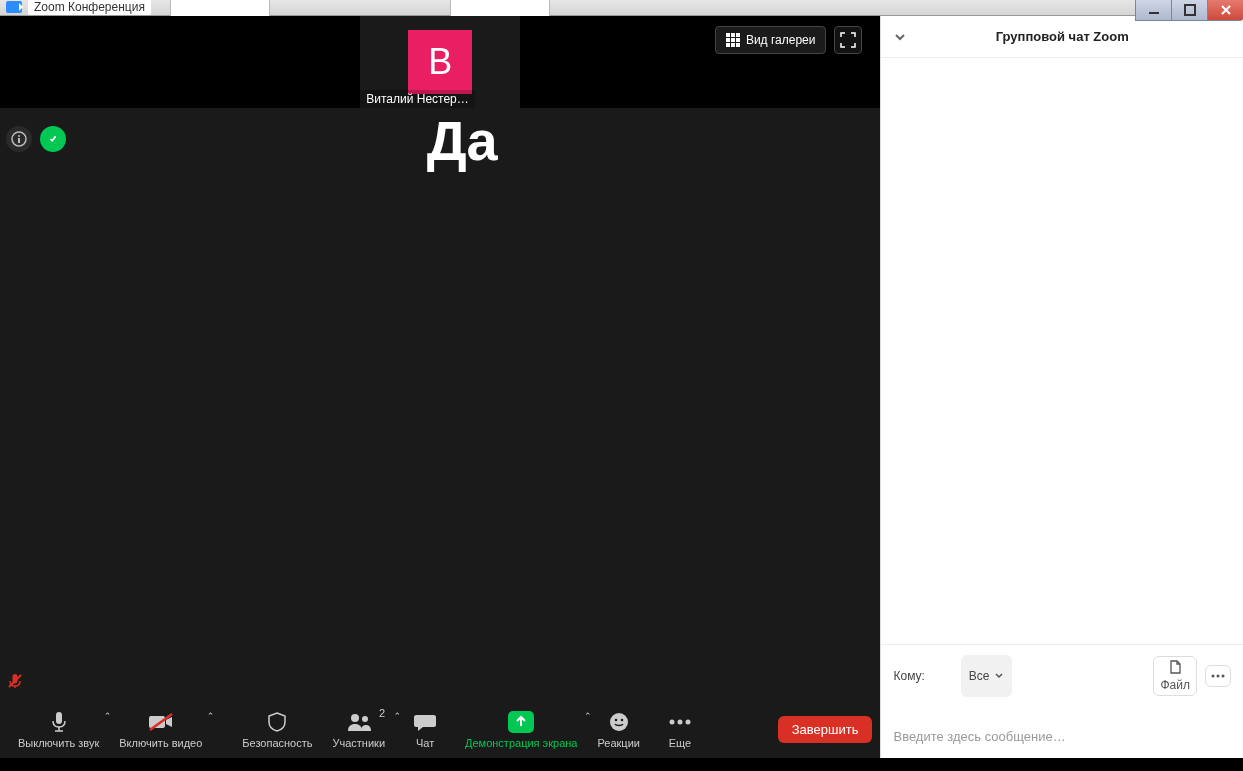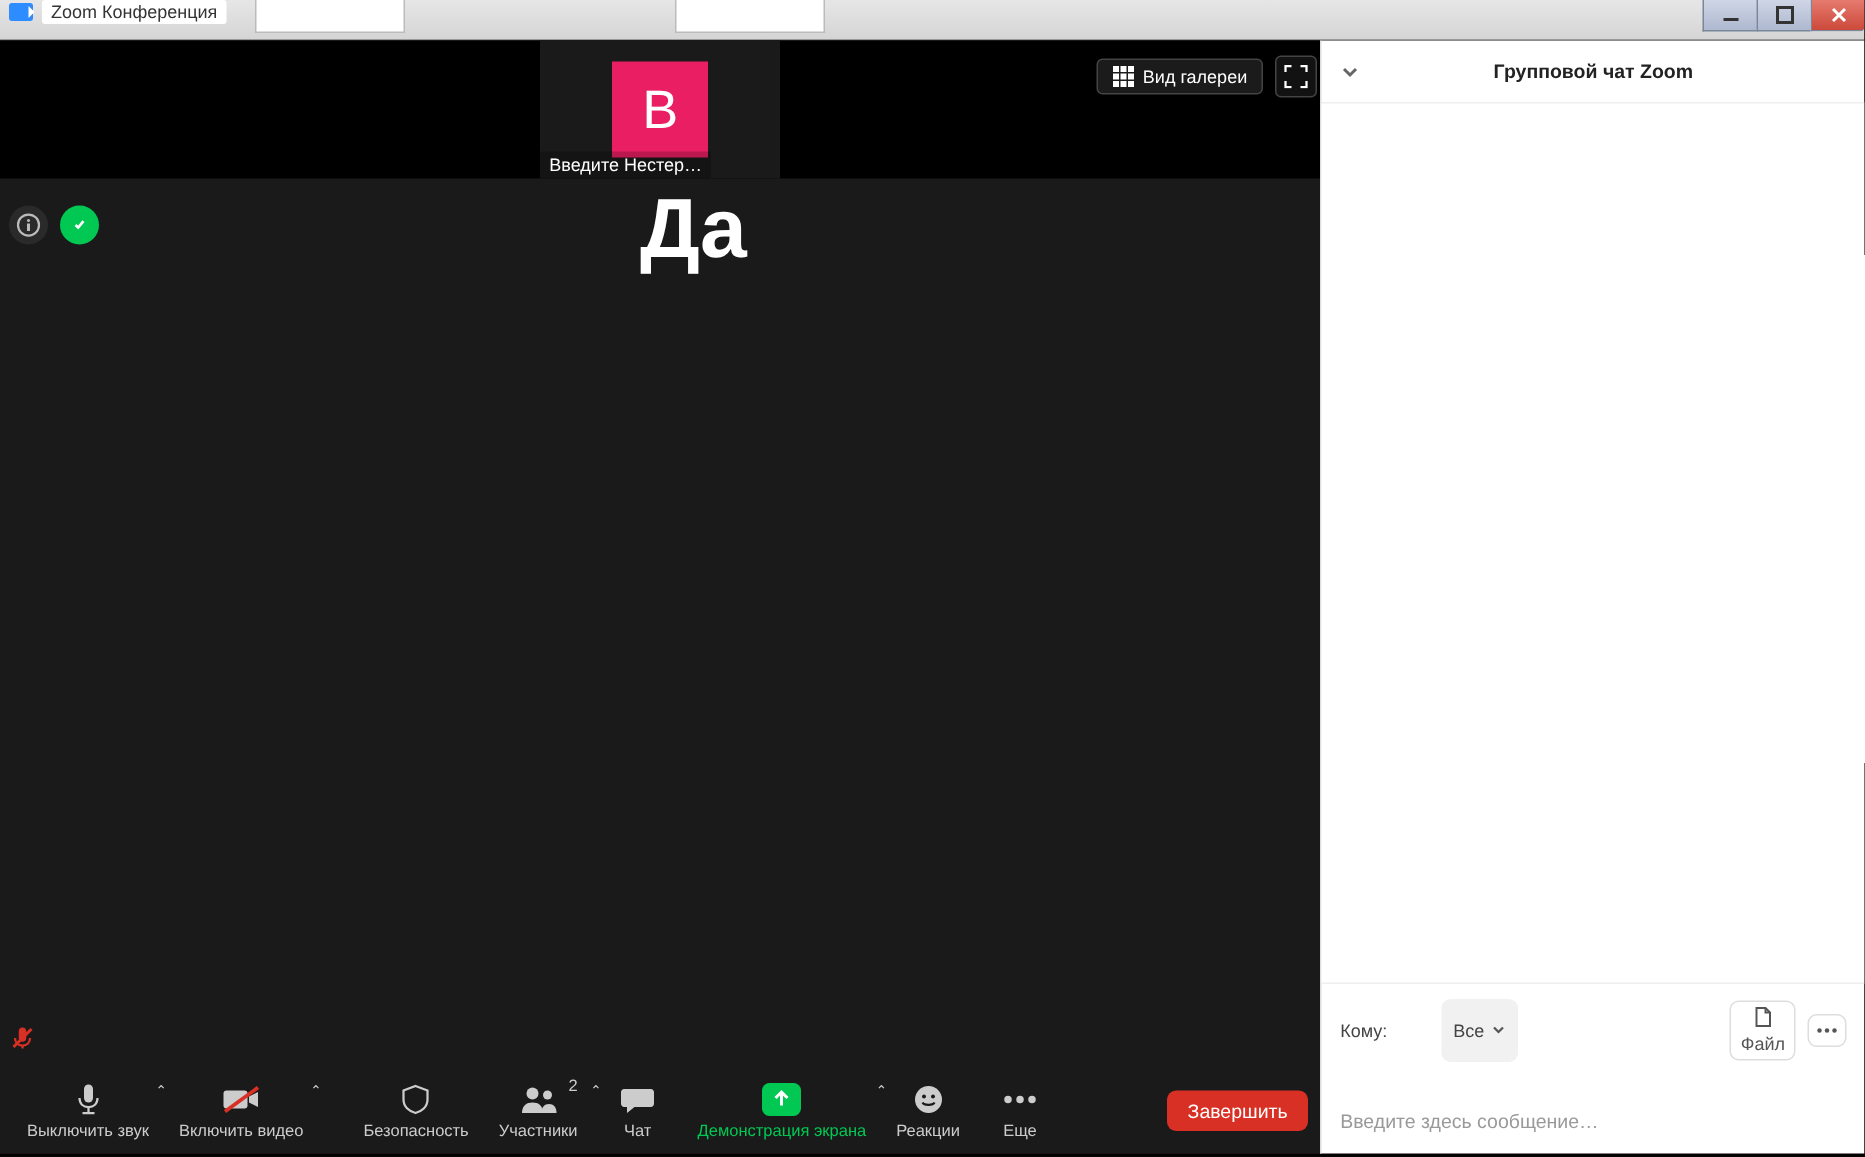--- a/index.html
+++ b/index.html
@@ -1,23 +1,23 @@
 <!DOCTYPE html>
 <html><head>
 <meta charset="utf-8">
 <style>
   * { box-sizing: border-box; margin: 0; padding: 0; font-family: -apple-system, BlinkMacSystemFont, "Segoe UI", Arial, sans-serif; }
   html, body { width: 1243px; height: 771px; overflow: hidden; background: #000; }
 
   
   .titlebar {
-    height: 27px;
+    height: 16px;
     background: linear-gradient(to bottom, #e6e6e6, #d5d5d5);
     display: flex;
-    align-items: flex-start;
+    align-items: flex-end;
     border-bottom: 1px solid #999;
     position: relative;
   }
   .titlebar-left {
     display: flex; align-items: center; gap: 6px; padding-left: 6px;
   }
   .zoom-icon {
     width: 16px; height: 12px; background: #2d8cff; border-radius: 2px; position: relative;
     display: inline-block;
   }
@@ -63,21 +63,21 @@
     width: 64px; height: 64px; background:#e91e63; display:flex; align-items:center; justify-content:center;
     color:#fff; font-size:36px; font-weight:500;
   }
   .thumb-name {
     position:absolute; left:0; bottom:0; color:#fff; font-size:12px; padding:2px 6px;
     background:rgba(0,0,0,0.2);
   }
 
   
   .view-controls {
-    position:absolute; top:10px; right:2px; display:flex; gap:8px; align-items:center;
+    position:absolute; top:10px; right:18px; display:flex; gap:8px; 
   }
   .gallery-btn {
     background:rgba(30,30,30,0.9); border:1px solid #444; border-radius:4px; color:#fff;
     display:flex; align-items:center; gap:6px; padding:4px 10px; font-size:12px; cursor:pointer;
   }
   .fullscreen-btn {
     width:28px; height:28px; display:flex; align-items:center; justify-content:center; cursor:pointer;
     color:#fff; border:1px solid #444; border-radius:4px; background:rgba(30,30,30,0.6);
   }
 
@@ -191,21 +191,21 @@
 
 <div class="main">
 
   <div class="video-area">
 
     <div class="thumb-strip">
       <div class="thumb">
         <div class="avatar-sq">
           <span>В</span>
         </div>
-        <div class="thumb-name">Введите Нестер…</div>
+        <div class="thumb-name">Виталий Нестер…</div>
       </div>
 
       <div class="view-controls">
         <div class="gallery-btn">
           <svg width="14" height="14" viewBox="0 0 14 14">
             <rect x="0" y="0" width="4" height="4" fill="#fff"></rect>
               <rect x="5" y="0" width="4" height="4" fill="#fff"></rect>
               <rect x="10" y="0" width="4" height="4" fill="#fff"></rect>
             <rect x="0" y="5" width="4" height="4" fill="#fff"></rect>
               <rect x="5" y="5" width="4" height="4" fill="#fff"></rect>

